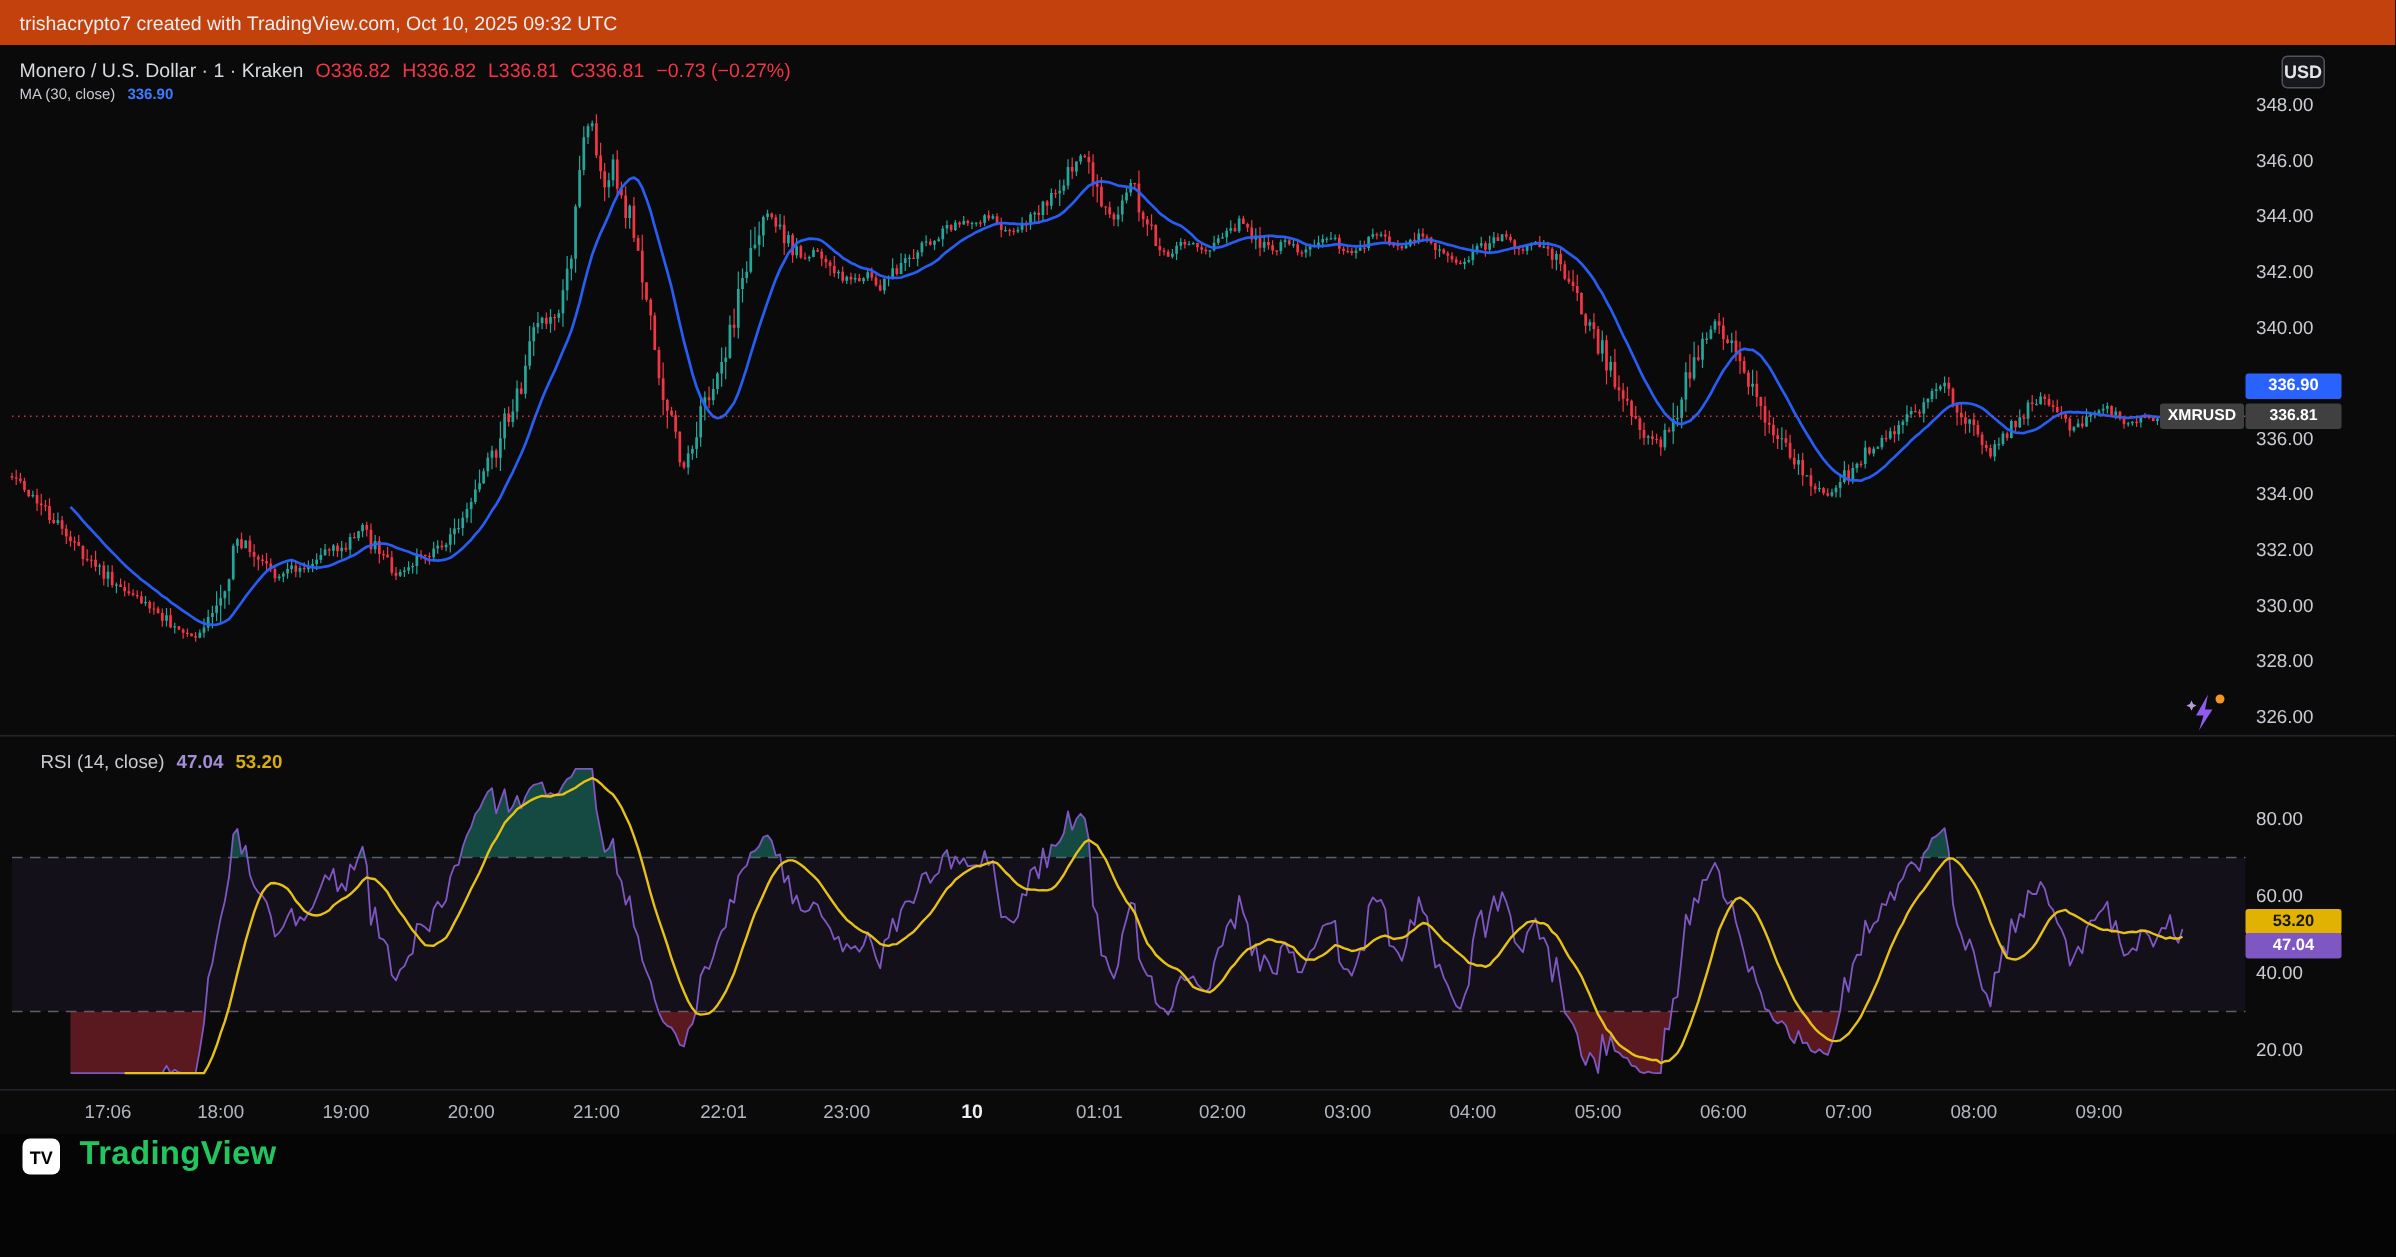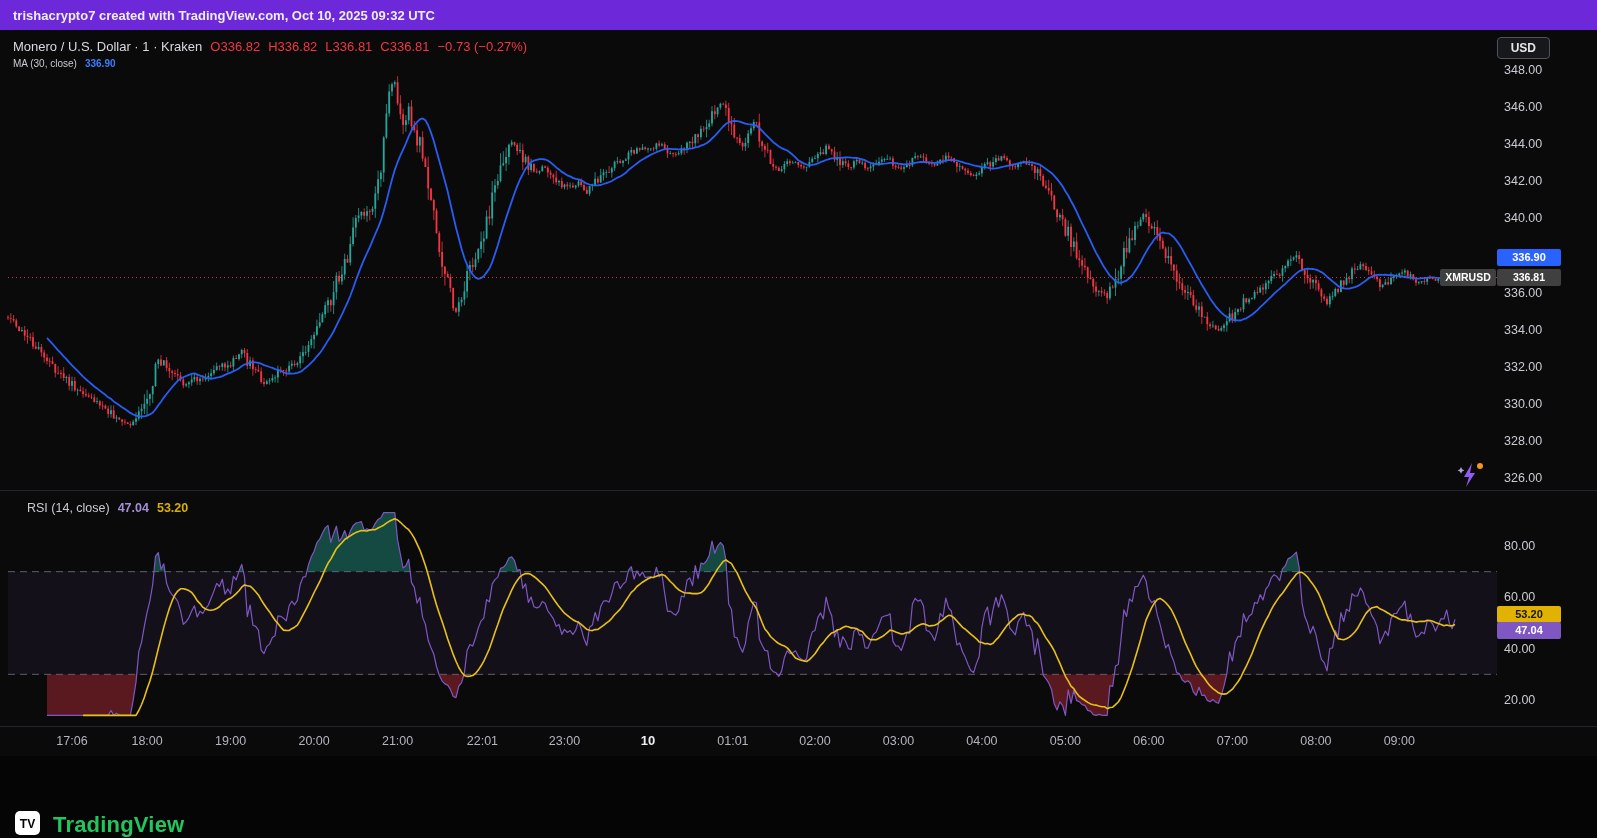--- a/index.html
+++ b/index.html
@@ -1,56 +1,56 @@
 <!DOCTYPE html>
 <html><head>
 <meta charset="utf-8">
 <style>
   *{box-sizing:border-box;margin:0;padding:0}
   html,body{width:1597px;height:838px;background:#000;overflow:hidden}
   #stage{position:relative;width:1597px;height:838px;background:#0a0a0b;font-family:"Liberation Sans",sans-serif;}
 
-  .attr-bar{position:absolute;top:0;left:0;width:1597px;height:30px;background:#6d28d9;z-index:6;
-    display:flex;align-items:center;padding-left:13px;font-size:13px;font-weight:bold;color:#ededed;}
+  .attr-bar{position:absolute;top:0;left:0;width:1597px;height:30px;background:#c2410c;z-index:6;
+    display:flex;align-items:center;padding-left:13px;font-size:13px;font-weight:normal;color:#ededed;}
 
   #chart-svg{position:absolute;top:0;left:0;z-index:1}
   #chart-svg text{font-family:"Liberation Sans",sans-serif}
 
   .hotzone{position:absolute;z-index:3;background:transparent}
   #price-axis-zone{left:1497px;top:30px;width:100px;height:696px}
   #time-axis-zone{left:0;top:726px;width:1597px;height:30px}
 
   .legend{position:absolute;z-index:4;display:flex;align-items:flex-start;gap:8px;white-space:nowrap}
   #legend-symbol{top:39px;left:13px;font-size:13px;color:#d7dae0}
   #legend-ma{top:58px;left:13px;font-size:10px;color:#c9cbd1}
   #legend-rsi{top:501px;left:27px;font-size:12.5px;color:#c9cbd1}
   .ohlc-group{display:inline-flex}
   .red-t{color:#f23645}
   .blue-t{color:#3b7dff;font-weight:bold}
   .purple-t{color:#a48fd6;font-weight:bold}
   .yellow-t{color:#d9ae0b;font-weight:bold}
 
   .usd-btn{position:absolute;top:37px;right:47px;z-index:5;background:#17181b;border:1px solid #50535e;
-    border-radius:4px;color:#e3e5ea;font-size:12px;font-weight:bold;padding:3px 13px;cursor:pointer}
+    border-radius:4px;color:#e3e5ea;font-size:12px;font-weight:bold;padding:3px 1px;cursor:pointer}
 
   .badge{position:absolute;left:1497px;width:64px;height:17px;line-height:17px;text-align:center;
     font-size:11px;font-weight:bold;border-radius:2px;z-index:5;color:#fff}
   .badge.blue{background:#2962ff}
   .badge.yellow{background:#e2b203;color:#161616}
   .badge.purple{background:#7e57c2}
   #price-badge-group{position:absolute;left:1440px;display:flex;gap:1px;z-index:5;height:17px}
   #price-badge-group span{background:#404040;color:#fff;font-size:10.5px;font-weight:bold;height:17px;
     line-height:17px;text-align:center;border-radius:2px;display:block}
   #symbol-tag{width:56px}
   #last-badge{width:64px}
 
   #watermark{position:absolute;left:1456px;top:460px;z-index:4}
 
   .footer{position:absolute;top:756px;left:0;width:1597px;height:82px;background:#050505;z-index:2;
-    display:flex;align-items:flex-end;padding-left:14px;gap:9px}
+    display:flex;align-items:flex-start;padding-left:14px;gap:9px}
   .brand{font-size:22px;font-weight:bold;color:#22c55e;letter-spacing:.2px}
 </style>
 </head>
 <body>
 
 <div id="stage">
 
   <div class="attr-bar">
     <span>trishacrypto7 created with TradingView.com, Oct 10, 2025 09:32 UTC</span>
   </div>

